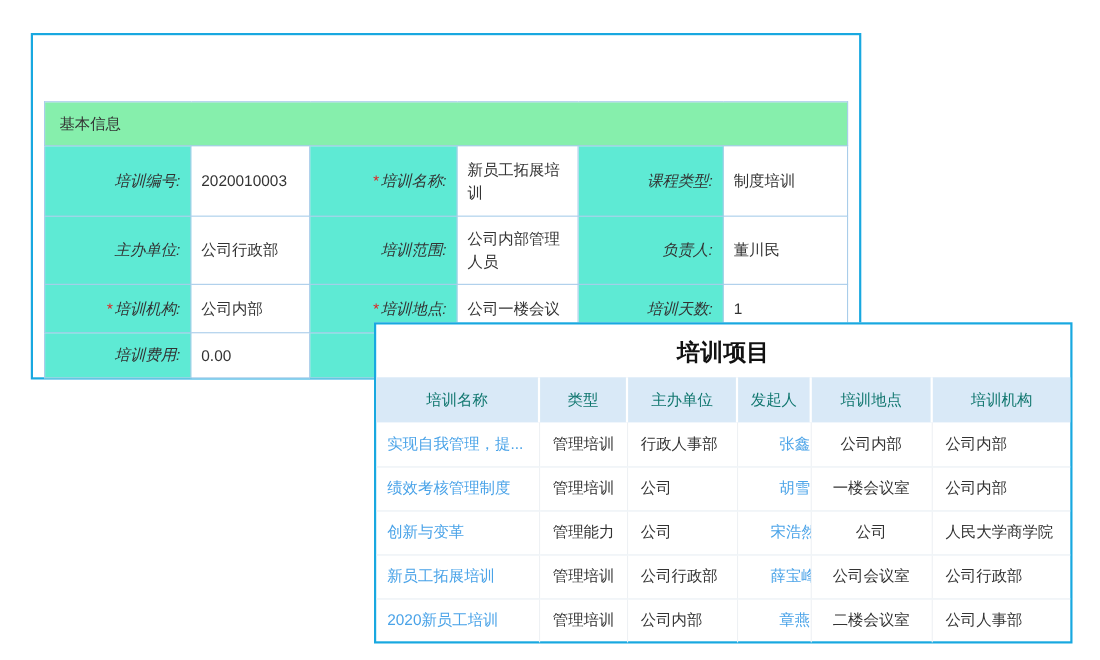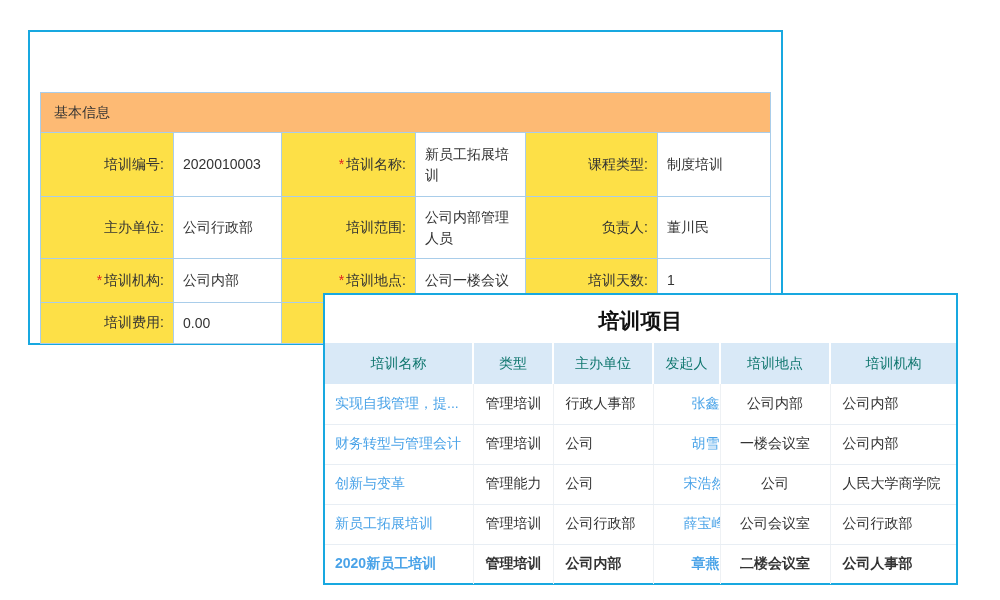--- a/index.html
+++ b/index.html
@@ -8,40 +8,40 @@
   .stage { position:relative; width:1000px; height:600px; background:#fff; }
 
   
   .panel { position:absolute; background:#fff; border:2px solid #18a8e0; }
   .plan-panel { left:28px; top:30px; width:755px; height:315px; z-index:1; }
   .plan-title { height:60px; line-height:62px; text-align:center; font-size:23px;
     font-weight:bold; color:#111; }
   .plan-table { position:absolute; left:10px; top:60px; width:730px;
     border-collapse:collapse; table-layout:fixed; font-size:14px; }
   .plan-table td { border:1px solid #a9cdea; vertical-align:middle; }
-  .plan-table .section { background:#fdba74; height:40px; padding-left:13px;
+  .plan-table .section { background:#86efac; height:40px; padding-left:13px;
     font-size:14px; color:#333; }
-  .plan-table .lbl { background:#fde047; text-align:right; padding-right:9px; color:#333; }
+  .plan-table .lbl { background:#5eead4; text-align:right; padding-right:9px; color:#333;font-style:italic; }
   .plan-table .val { background:#fff; text-align:left; padding-left:9px; padding-right:8px;
     color:#333; line-height:1.45; word-break:break-all; }
   .req { color:#e02020; margin-right:2px; }
   .r1 { height:64px; } .r2 { height:62px;margin-top:48px; } .r3 { height:44px; } .r4 { height:41px; }
 
   
-  .proj-panel { left:323px; top:293px; width:635px; height:292px; z-index:2; }
+  .proj-panel { left:340px; top:293px; width:635px; height:292px; z-index:2; }
   .proj-title { height:48px; line-height:52px; text-align:center; font-size:21px;
     font-weight:bold; color:#111; }
   .proj-table { width:631px; border-collapse:collapse; table-layout:fixed; font-size:14px; }
   .proj-table th { background:#d9e9f7; color:#0f766e; font-weight:normal; height:41px;
     text-align:center; border-left:2px solid #ffffff; }
   .proj-table th:first-child { border-left:none; }
   .proj-table td { height:40px; border-bottom:1px solid #e8eef4; border-left:1px solid #eef1f4;
     vertical-align:middle; color:#333; overflow:hidden; white-space:nowrap; }
   .proj-table td:first-child { border-left:none; }
-  .proj-table tr:last-child td { border-bottom:none;font-weight:bold; }
+  .proj-table tr:last-child td { border-bottom:none; }
   .c-name { padding-left:10px; text-align:left;margin-left:22px; }
   .c-type, .c-org { padding-left:12px; text-align:left; }
   .c-sponsor { padding-left:30px; text-align:right; }
   .c-place { text-align:center; }
   .c-inst { padding-left:12px; text-align:left; }
   .link { color:#4aa3e8; cursor:pointer; }
 </style>
 </head>
 <body>
 
@@ -121,21 +121,21 @@
       </tr>
       <tr>
         <td class="c-name"><span class="link">实现自我管理，提...</span></td>
         <td class="c-type">管理培训</td>
         <td class="c-org">行政人事部</td>
         <td class="c-sponsor"><span class="link">张鑫</span></td>
         <td class="c-place">公司内部</td>
         <td class="c-inst">公司内部</td>
       </tr>
       <tr>
-        <td class="c-name"><span class="link">财务转型与管理会计</span></td>
+        <td class="c-name"><span class="link">绩效考核管理制度</span></td>
         <td class="c-type">管理培训</td>
         <td class="c-org">公司</td>
         <td class="c-sponsor"><span class="link">胡雪</span></td>
         <td class="c-place">一楼会议室</td>
         <td class="c-inst">公司内部</td>
       </tr>
       <tr>
         <td class="c-name"><span class="link">创新与变革</span></td>
         <td class="c-type">管理能力</td>
         <td class="c-org">公司</td>

